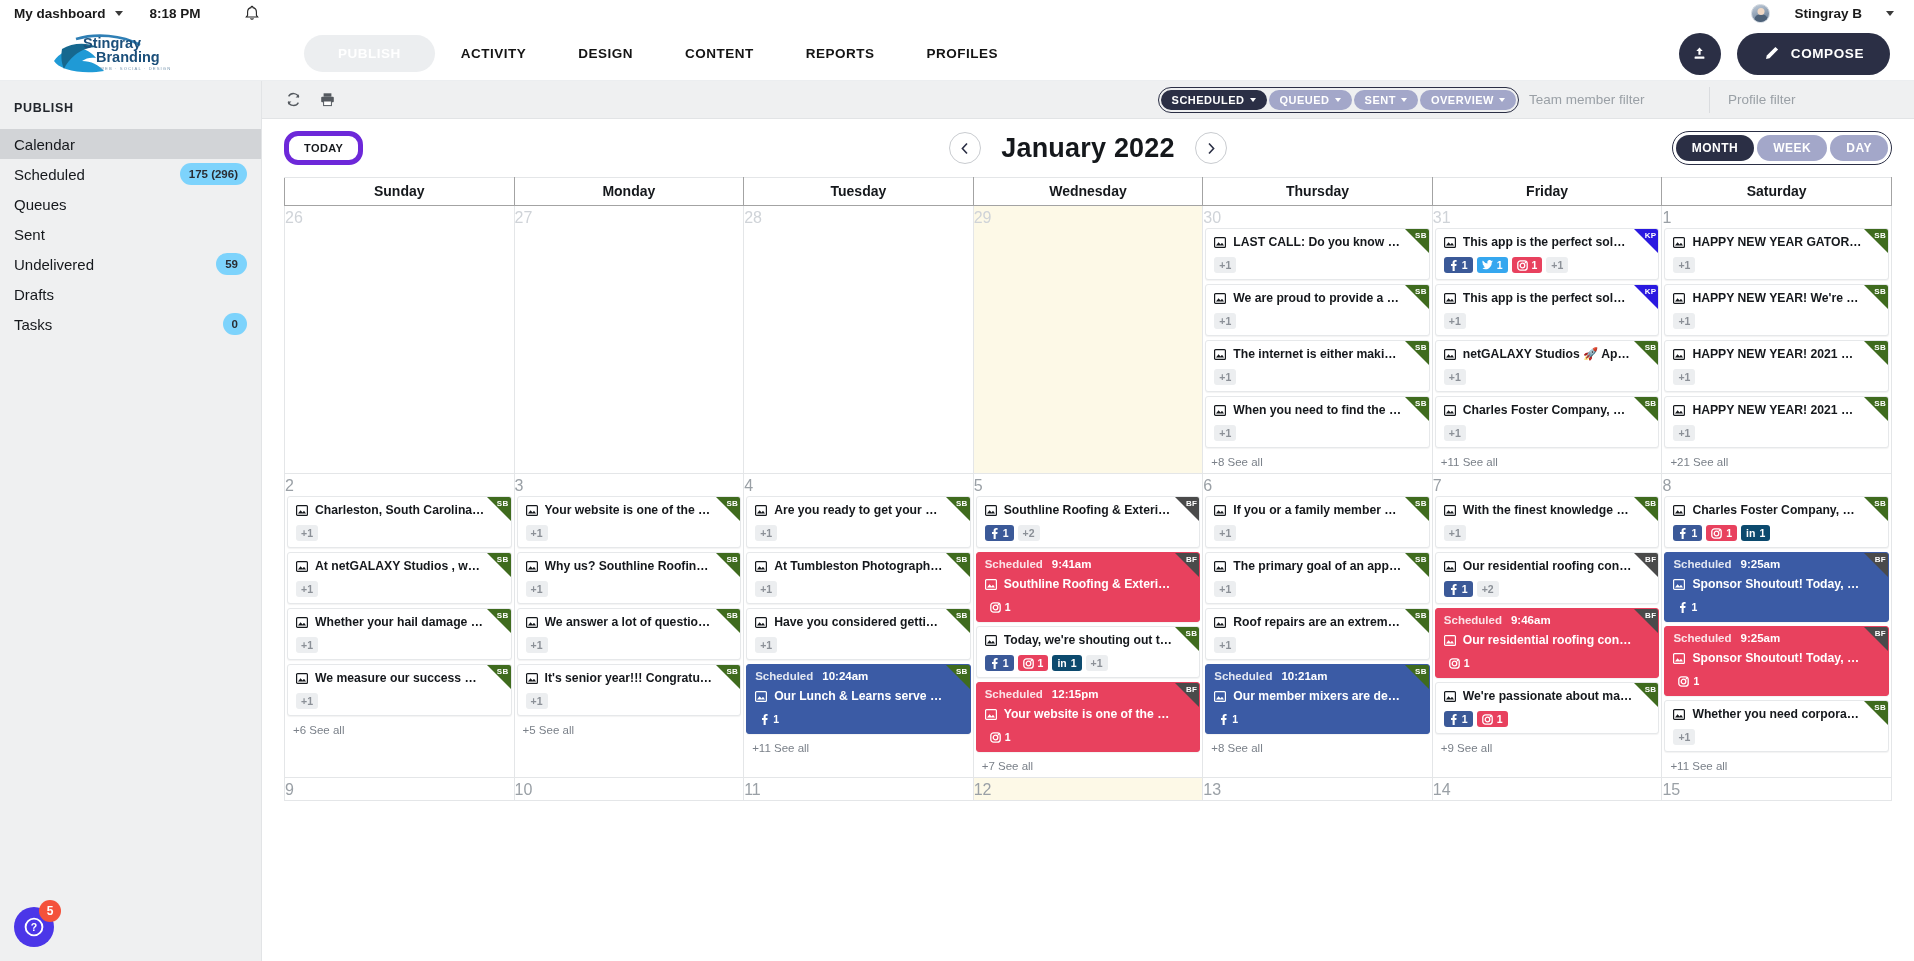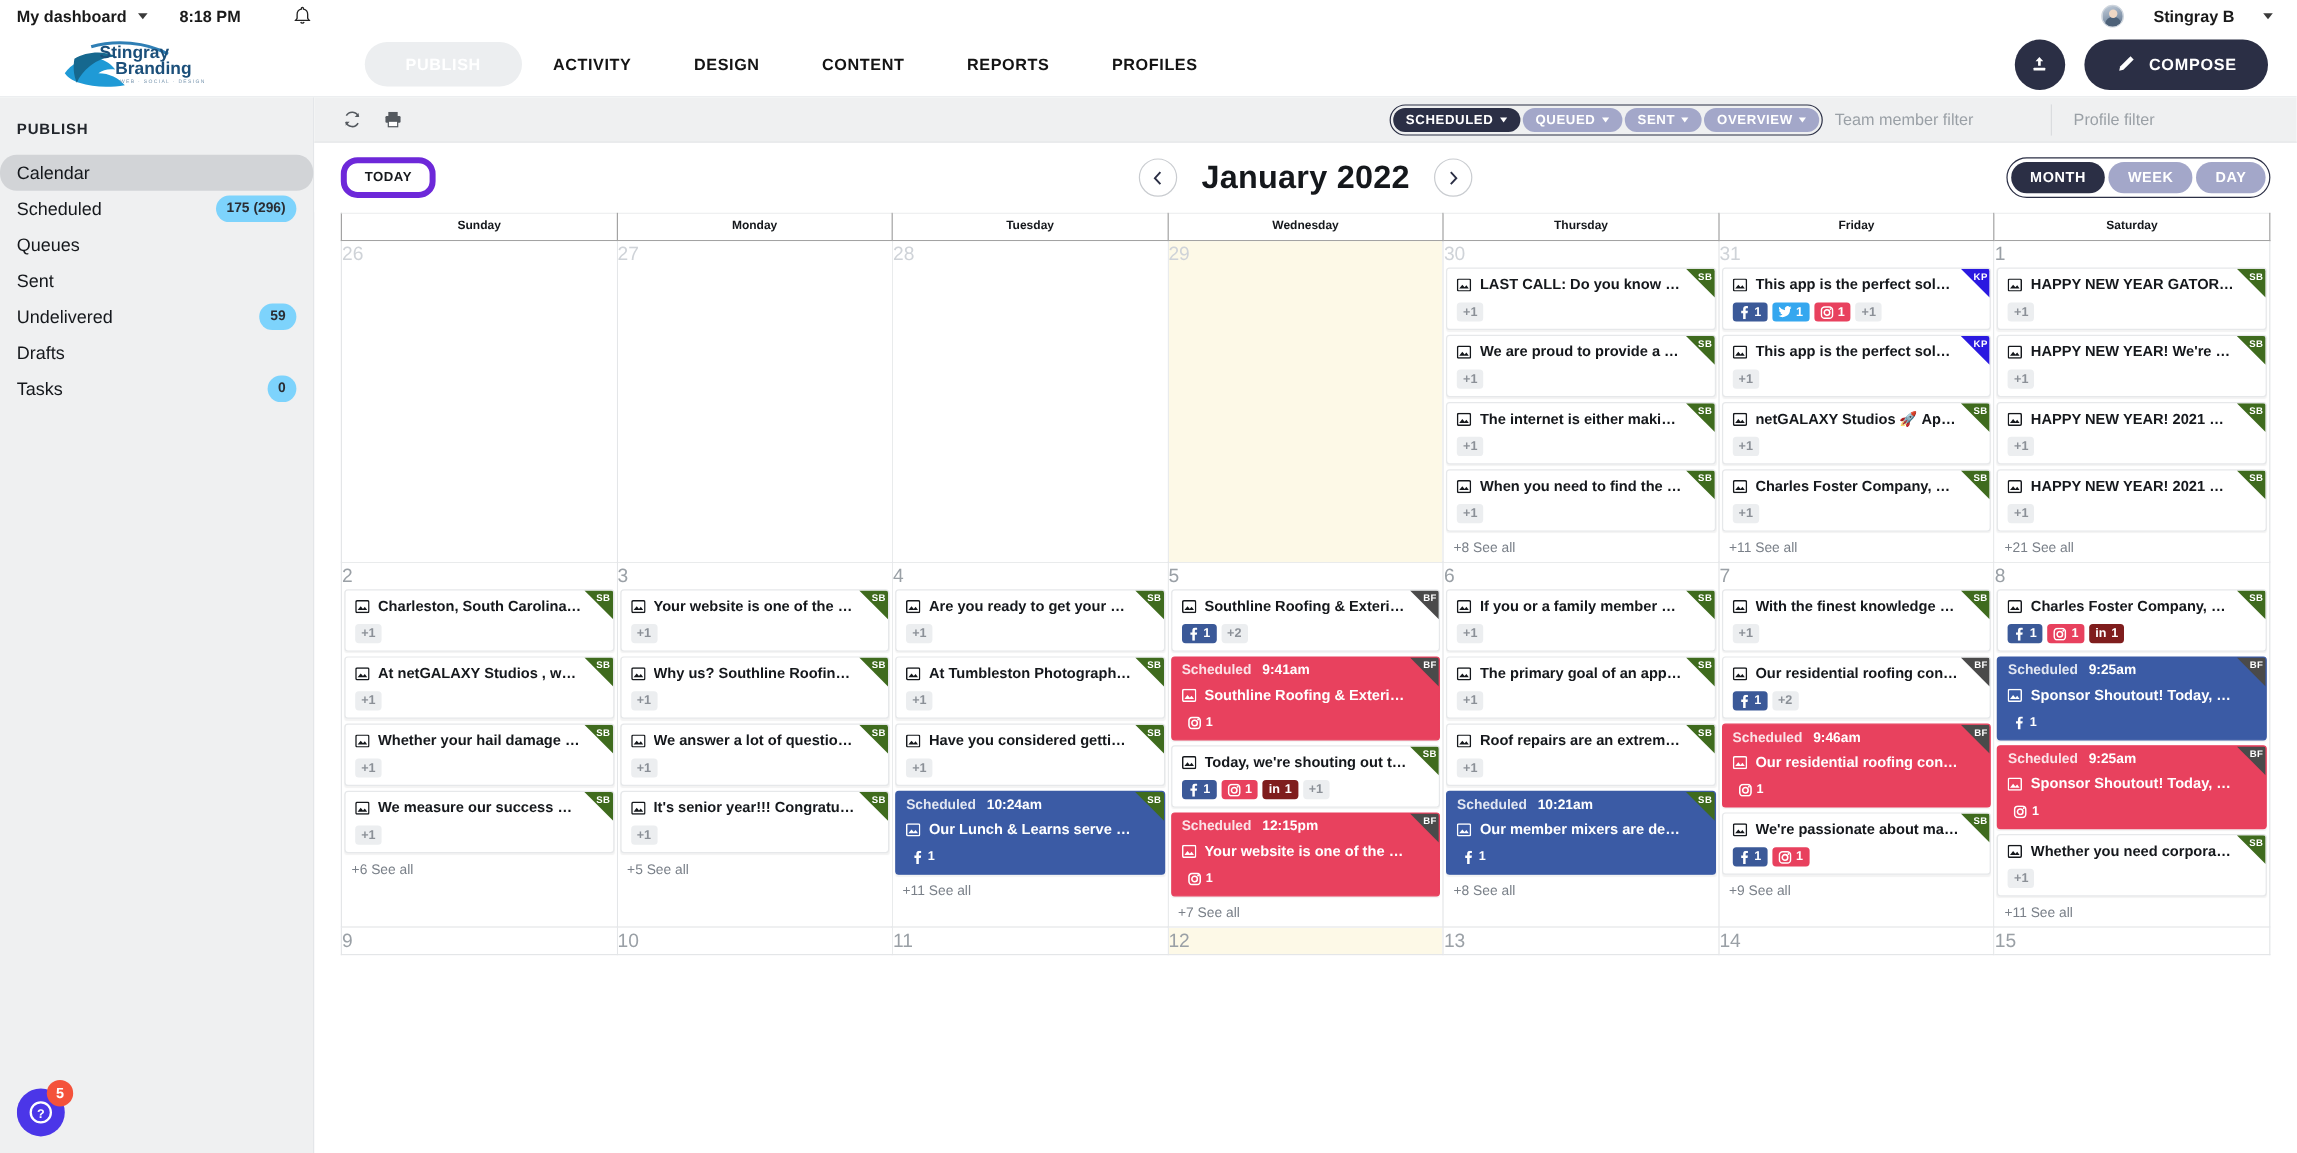--- a/index.html
+++ b/index.html
@@ -109,21 +109,21 @@
     border-right: 1px solid #e2e4e6;
     padding-top: 12px;
   }
   .sidebar-title {
     font-size: 12.5px; font-weight: bold; color: #22262c;
     letter-spacing: .7px; padding: 8px 14px 14px 14px;
   }
   .side-item {
     display: flex; align-items: center; height: 30px;
     padding: 0 14px; font-size: 15px; color: #15181c;
-    cursor: pointer; font-weight: normal; border-radius: 14px;
+    cursor: pointer; font-weight: normal;
   }
   .side-item.active { background: #d2d4d7; }
   .side-badge {
     margin-left: auto; background: #7dd3fc; border-radius: 11px;
     font-size: 11.5px; font-weight: bold; color: #2a2d33;
     padding: 4px 9px; line-height: 14px;
   }
 
   
   .content { flex: 1; background: #fff; display: flex; flex-direction: column; min-width:0;}
@@ -195,21 +195,21 @@
     border-radius: 15px; font-size: 12px; font-weight: bold;
     letter-spacing: .5px; color: #fff; background: #a3a7c9;
     padding: 6px 16px; cursor: pointer;
   }
   .vpill.active { background: #2b2f45; }
 
   
   .calendar { flex: 1; padding: 0 22px 0 22px; overflow: hidden; }
   .cal-table { width: 100%; border-collapse: collapse; table-layout: fixed; }
   .cal-table th {
-    font-size: 10px; font-weight: bold; color: #15181c;
+    font-size: 14px; font-weight: bold; color: #15181c;
     padding: 5px 0 6px 0; border: 1px solid #a3a3a3;
     border-top: 1px solid #e4e6e8; background: #fff;
   }
   .cal-cell {
     border: 1px solid #e4e6e8; vertical-align: top;
     padding: 0; position: relative; background: #fff;
   }
   .cal-cell.today-col { background: #fdf9e7; }
   .daynum {
     font-size: 16px; color: #b6bac0;
@@ -261,21 +261,21 @@
     padding: 2px 8px 6px 8px;
   }
   .sbadge {
     display: flex; align-items: center; gap: 4px;
     border-radius: 3px; padding: 2px 5px;
     font-size: 10.5px; font-weight: bold; color: #fff;
   }
   .sbadge.fb { background: #3b5998; }
   .sbadge.tw { background: #35a7ef; }
   .sbadge.ig { background: #e8415e; }
-  .sbadge.li { background: #7f1d1d; }
+  .sbadge.li { background: #0c4a6e; }
   .sbadge.plus { background: #eceef0; color: #8b9097; }
   .post.red .sbadge.ig, .post.blue .sbadge.fb { background: transparent; }
   .seeall {
     font-size: 11.5px; color: #7a8089; padding: 4px 0 5px 8px;
     cursor: pointer;
   }
 
   
   .help-widget {
     position: fixed; left: 14px; bottom: 14px;

